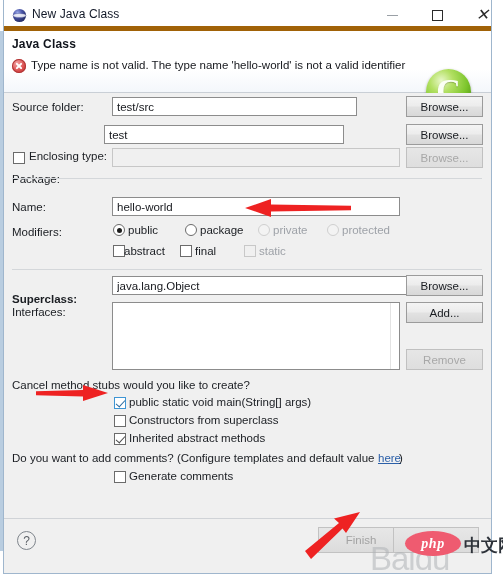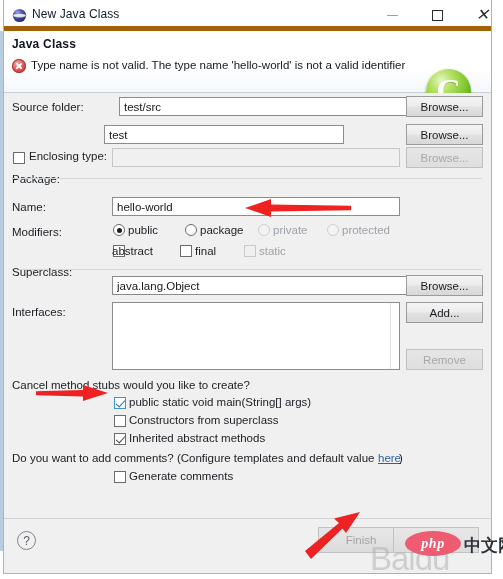--- a/index.html
+++ b/index.html
@@ -277,21 +277,21 @@
     <div class="err-icon"></div>
     <div class="err-text">Type name is not valid. The type name 'hello-world' is not a valid identifier</div>
     <div class="eclipse-logo">
       <span class="c">C</span>
     </div>
   </div>
 
   <div class="content">
 
     <div class="lbl" style="left:8px; top:8px;">Source folder:</div>
-    <input class="field" style="left: 108px; top: 4px; width: 288px; margin-left: 7px;" value="test/src">
+    <input class="field" style="left: 108px; top: 4px; width: 245px;" value="test/src">
     <div class="btn" style="left:402px; top:3px;">Browse...</div>
 
     <div class="lbl" style="left:8px; top:36px;margin-top:44px;">Package:</div>
     <input class="field" style="left: 100px; top: 32px; width: 240px;" value="test">
     <div class="btn" style="left:402px; top:31px;">Browse...</div>
 
     <div class="ck" style="left:9px; top:59px;"></div>
     <div class="lbl" style="left:25px; top:57px;">Enclosing type:</div>
     <input class="field disabled" style="left: 108px; top: 55px; width: 288px;" disabled="" value="">
     <div class="btn disabled" style="left:402px; top:54px;">Browse...</div>
@@ -309,31 +309,31 @@
     <div class="rd" style="left:181px; top:131px;"></div>
     <div class="lbl" style="left:196px; top:131px;">package</div>
 
     <div class="rd disabled" style="left:254px; top:131px;"></div>
     <div class="lbl dim" style="left:269px; top:131px;">private</div>
 
     <div class="rd disabled" style="left:323px; top:131px;"></div>
     <div class="lbl dim" style="left:338px; top:131px;">protected</div>
 
     <div class="ck" style="left:109px; top:152px;"></div>
-    <div class="lbl" style="left:108px; top:152px;text-align:center;">abstract</div>
+    <div class="lbl" style="left:120px; top:152px;text-align:center;">abstract</div>
 
     <div class="ck" style="left:176px; top:152px;"></div>
     <div class="lbl" style="left:191px; top:152px;">final</div>
 
     <div class="ck disabled" style="left:240px; top:152px;"></div>
     <div class="lbl dim" style="left:255px; top:152px;">static</div>
 
     <div class="hr" style="left:8px; top:176px; width:470px;"></div>
 
-    <div class="lbl" style="left:8px; top:173px;">Superclass:</div>
+    <div class="lbl" style="left:8px; top:200px;font-weight:bold;">Superclass:</div>
     <input class="field" style="left: 108px; top: 183px; width: 324px;" value="java.lang.Object">
     <div class="btn" style="left:402px; top:182px;">Browse...</div>
 
     <div class="lbl" style="left:8px; top:213px;">Interfaces:</div>
     <div class="listbox" style="left:108px; top:209px; width:288px; height:68px;">
       <div class="track"></div>
     </div>
     <div class="btn" style="left:402px; top:209px;">Add...</div>
     <div class="btn disabled" style="left:402px; top:256px;">Remove</div>
 

